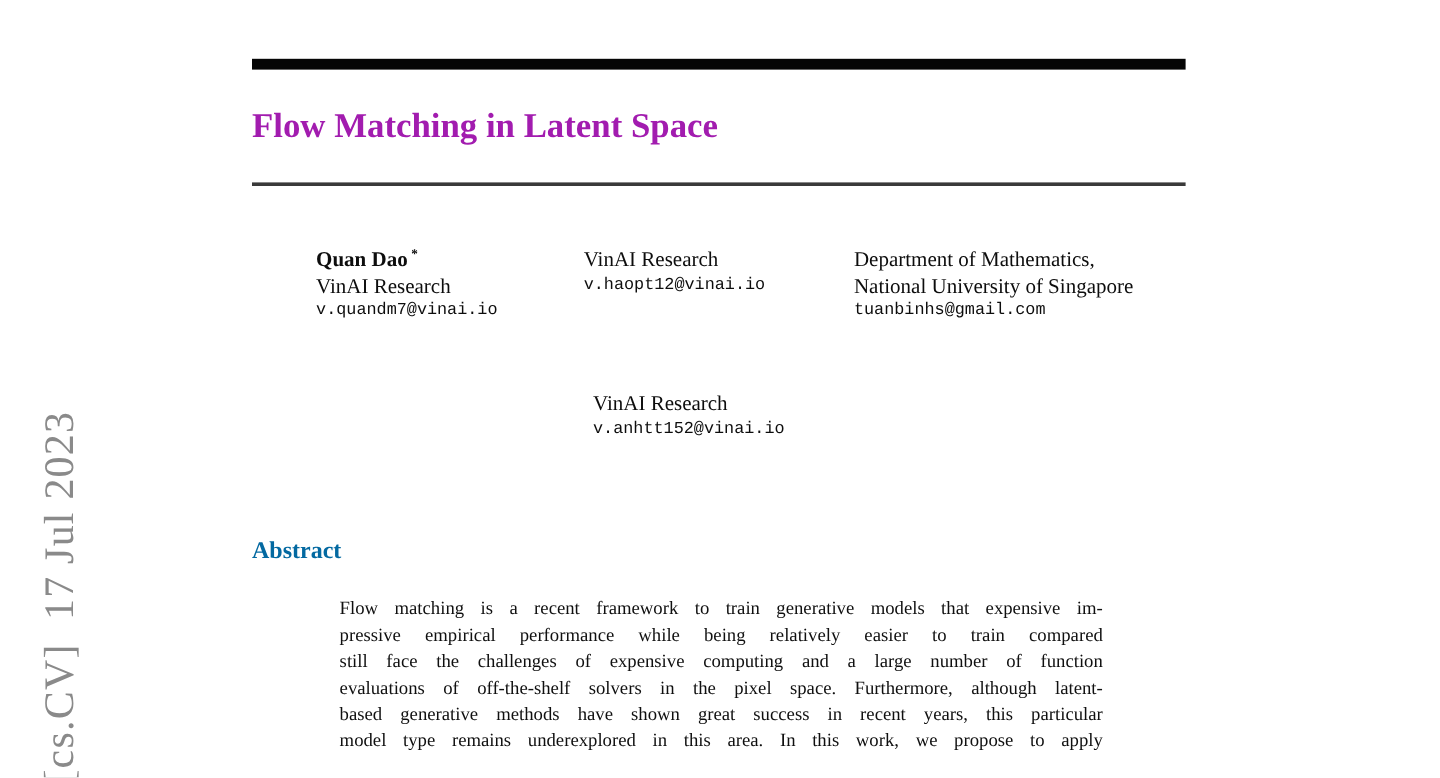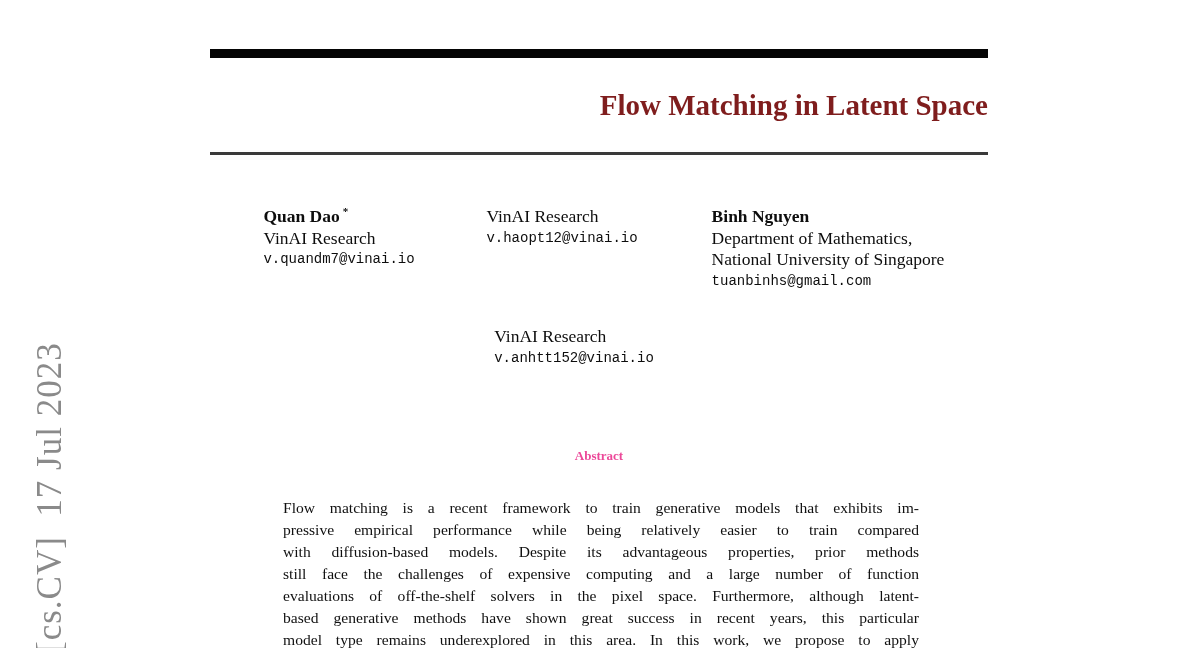--- a/index.html
+++ b/index.html
@@ -39,25 +39,25 @@
     left: 210px; top: 152px;
     width: 778px; height: 3px;
     background: #3a3a3a;
   }
 
   .title {
     position: absolute;
     left: 210px; top: 88px;
     width: 778px;
     margin: 0;
-    text-align: right;
+    text-align: left;
     font-size: 29px;
     font-weight: bold;
     line-height: 34px;
-    color: #7f1d1d;
+    color: #a21caf;
   }
 
   .author-block {
     position: absolute;
     transform: translateX(-50%);
     text-align: left;
     white-space: nowrap;
     font-size: 17.5px;
     line-height: 21.5px;
   }
@@ -73,24 +73,24 @@
     font-family: "Liberation Mono", monospace;
     font-size: 14px;
     letter-spacing: 0px;
   }
 
   .abstract-heading {
     position: absolute;
     left: 210px; top: 448px;
     width: 778px;
     margin: 0;
-    text-align: center;
-    font-size: 13px;
+    text-align: left;
+    font-size: 20px;
     font-weight: bold;
-    color: #ec4899;
+    color: #0369a1;
   }
 
   .abstract {
     position: absolute;
     left: 283px; top: 497px;
     width: 636px;
     font-size: 15.6px;
     line-height: 22px;
     color: #101010;
   }
@@ -119,38 +119,34 @@
     <div class="author-affil">VinAI Research</div>
     <div class="author-email">v.quandm7@vinai.io</div>
   </div>
 
   <div class="author-block" style="left:562px; top:206px;">
     <div class="author-affil">VinAI Research</div>
     <div class="author-email">v.haopt12@vinai.io</div>
   </div>
 
   <div class="author-block" style="left:828px; top:206px;">
-    <div class="author-name">
-      <span>Binh Nguyen</span><sup class="mark"></sup>
-    </div>
     <div class="author-affil">Department of Mathematics,</div>
     <div class="author-affil">National University of Singapore</div>
     <div class="author-email">tuanbinhs@gmail.com</div>
   </div>
 
   <div class="author-block" style="left:574px; top:326px;">
     <div class="author-affil">VinAI Research</div>
     <div class="author-email">v.anhtt152@vinai.io</div>
   </div>
 
   <h2 class="abstract-heading">Abstract</h2>
 
   <div class="abstract">
-    <div class="abs-line">Flow matching is a recent framework to train generative models that exhibits im-</div>
+    <div class="abs-line">Flow matching is a recent framework to train generative models that expensive im-</div>
     <div class="abs-line">pressive empirical performance while being relatively easier to train compared</div>
-    <div class="abs-line">with diffusion-based models. Despite its advantageous properties, prior methods</div>
     <div class="abs-line">still face the challenges of expensive computing and a large number of function</div>
     <div class="abs-line">evaluations of off-the-shelf solvers in the pixel space. Furthermore, although latent-</div>
     <div class="abs-line">based generative methods have shown great success in recent years, this particular</div>
     <div class="abs-line">model type remains underexplored in this area. In this work, we propose to apply</div>
   </div>
 
 </div>
 
 </body></html>

